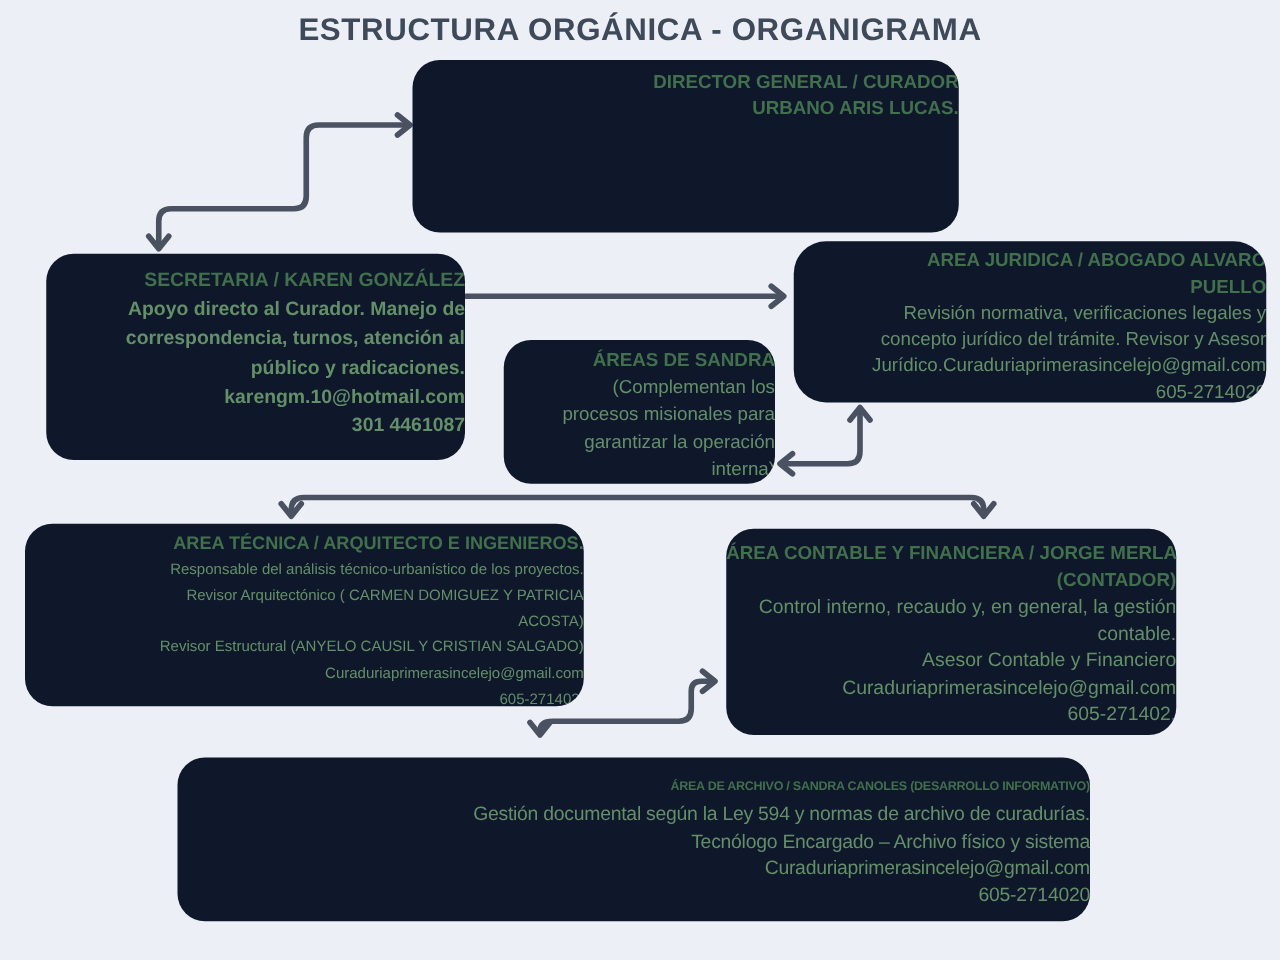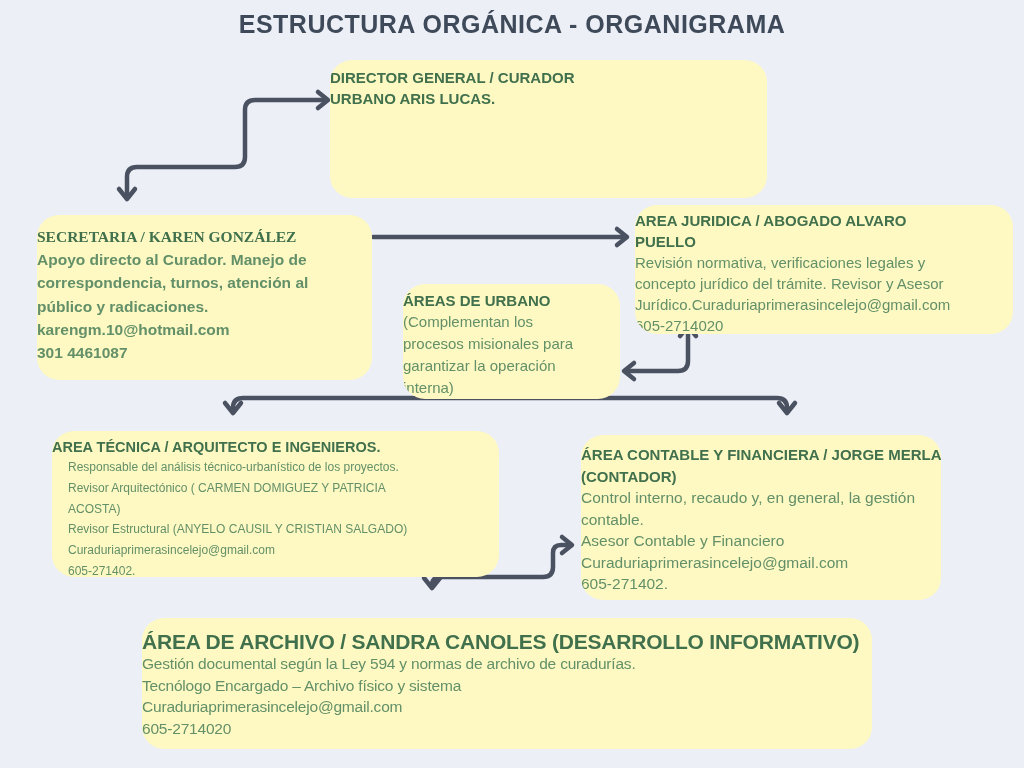--- a/index.html
+++ b/index.html
@@ -27,62 +27,61 @@
   }
   svg.connectors path {
     fill: none;
     stroke: #4a5160;
     stroke-width: 4.5;
     stroke-linecap: round;
     stroke-linejoin: round;
   }
   .org-box {
     position: absolute;
-    background: #fef9c3;
+    background: #0f172a;
     border-radius: 22px;
-    text-align: left;
+    text-align: right;
     overflow: hidden;
-    margin-top: 12px;
   }
   .org-box .box-title {
     font-weight: bold;
     color: #41704d;
     white-space: nowrap;
   }
   .org-box .box-body {
     color: #639068;
     white-space: nowrap;
   }
 
   .box-director  { left: 330px; top: 48px;  width: 437px; height: 138px; padding-top: 7px; }
   .box-director .box-title { font-size: 15px;   line-height: 21px;   margin-bottom: 5px; }
   .box-director .box-body  { font-size: 15.5px; line-height: 23.5px; }
 
   .box-secretaria { left: 37px; top: 203px; width: 335px; height: 165px; padding-top: 11px; }
-  .box-secretaria .box-title { font-size: 15.5px; line-height: 22px; font-family: Liberation Serif, serif; }
+  .box-secretaria .box-title { font-size: 15.5px; line-height: 22px; }
   .box-secretaria .box-body  { font-size: 15.5px; line-height: 23.3px; font-weight: bold; }
 
-  .box-juridica { left: 635px; top: 193px; width: 378px; height: 129px; padding-top: 5px; }
+  .box-juridica { left: 635px; top: 193px; width: 378px; height: 129px; padding-top: 5px; border-radius: 26px; }
   .box-juridica .box-title { font-size: 15px; line-height: 21px; }
   .box-juridica .box-body  { font-size: 15px; line-height: 21px; }
 
   .box-apoyo { left: 403px; top: 272px; width: 217px; height: 115px; padding-top: 6px; }
   .box-apoyo .box-title { font-size: 15px; line-height: 21px; }
   .box-apoyo .box-body  { font-size: 15px; line-height: 22px; }
 
-  .box-tecnica { left: 52px; top: 419px; width: 447px; height: 146px; padding-top: 6px; }
+  .box-tecnica { left: 20px; top: 419px; width: 447px; height: 146px; padding-top: 6px; }
   .box-tecnica .box-title { font-size: 14.5px; line-height: 20px; }
   .box-tecnica .box-body  { font-size: 12px; line-height: 20.8px; padding-left: 16px; }
 
   .box-contable { left: 581px; top: 423px; width: 360px; height: 165px; padding-top: 9px; }
   .box-contable .box-title { font-size: 15px;   line-height: 21.5px; }
   .box-contable .box-body  { font-size: 15.5px; line-height: 21.5px; }
 
   .box-archivo { left: 142px; top: 606px; width: 730px; height: 131px; padding-top: 13px; letter-spacing: -0.2px; }
-  .box-archivo .box-title { font-size: 21px; line-height: 22px; }
+  .box-archivo .box-title { font-size: 10px; line-height: 22px; }
   .box-archivo .box-body  { font-size: 15.5px; line-height: 21.7px; }
 </style>
 </head>
 <body>
 
 <div class="stage">
 
   <h1 class="page-title">ESTRUCTURA ORGÁNICA - ORGANIGRAMA</h1>
 
   <svg class="connectors" viewBox="0 0 1024 768" aria-hidden="true">
@@ -125,21 +124,21 @@
     <div class="box-title">SECRETARIA / KAREN GONZÁLEZ</div>
     <div class="box-body">Apoyo directo al Curador. Manejo de<br>correspondencia, turnos, atención al<br>público y radicaciones.<br>karengm.10@hotmail.com<br>301 4461087</div>
   </div>
 
   <div class="org-box box-juridica">
     <div class="box-title">AREA JURIDICA / ABOGADO ALVARO<br>PUELLO</div>
     <div class="box-body">Revisión normativa, verificaciones legales y<br>concepto jurídico del trámite. Revisor y Asesor<br>Jurídico.Curaduriaprimerasincelejo@gmail.com<br>605-2714020</div>
   </div>
 
   <div class="org-box box-apoyo">
-    <div class="box-title">ÁREAS DE URBANO</div>
+    <div class="box-title">ÁREAS DE SANDRA</div>
     <div class="box-body">(Complementan los<br>procesos misionales para<br>garantizar la operación<br>interna)</div>
   </div>
 
   <div class="org-box box-tecnica">
     <div class="box-title">AREA TÉCNICA / ARQUITECTO E INGENIEROS.</div>
     <div class="box-body">Responsable del análisis técnico-urbanístico de los proyectos.<br>Revisor Arquitectónico ( CARMEN DOMIGUEZ Y PATRICIA<br>ACOSTA)<br>Revisor Estructural (ANYELO CAUSIL Y CRISTIAN SALGADO)<br>Curaduriaprimerasincelejo@gmail.com<br>605-271402.</div>
   </div>
 
   <div class="org-box box-contable">
     <div class="box-title">ÁREA CONTABLE Y FINANCIERA / JORGE MERLANO<br>(CONTADOR)</div>

